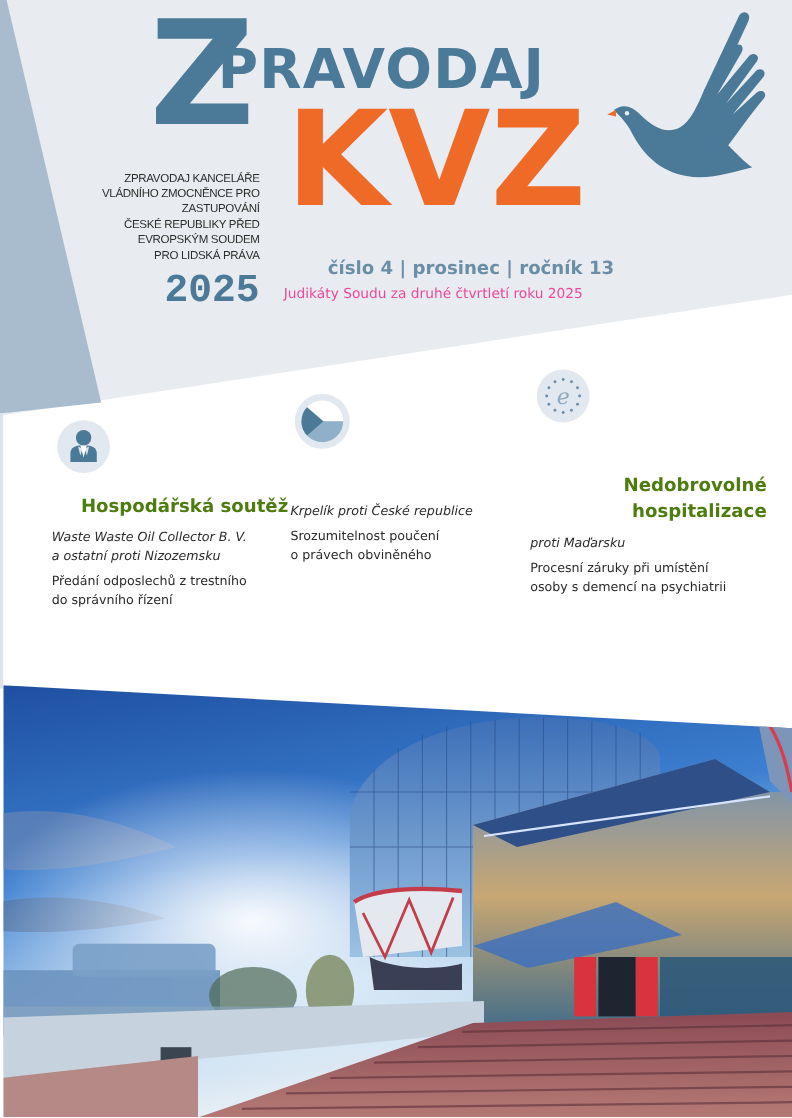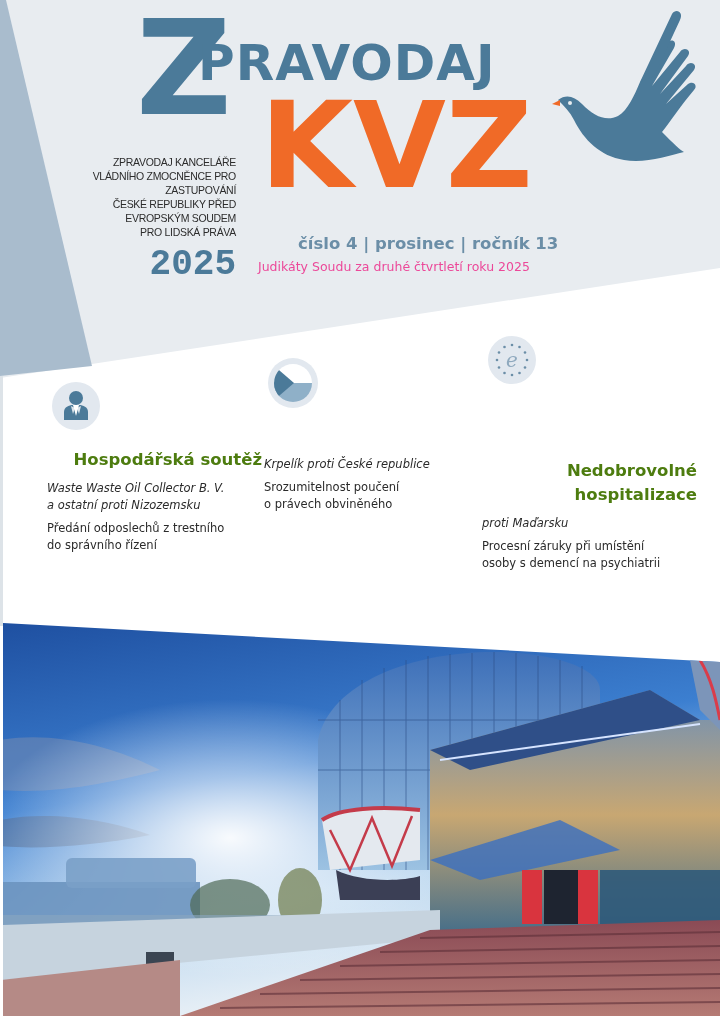--- a/index.html
+++ b/index.html
@@ -201,21 +201,21 @@
 <div class="col" style="left:264px; top:448px;">
   <div class="col-case">
     <div>Krpelík proti České republice</div>
   </div>
   <div class="col-desc">
     <div>Srozumitelnost poučení</div>
     <div>o právech obviněného</div>
   </div>
 </div>
 
-<div class="col" style="left:482px; top:459px;">
+<div class="col" style="left:482px; top:429px;">
   <div class="col-title">
     <div>Nedobrovolné</div>
     <div>hospitalizace</div>
   </div>
   <div class="col-case">
     <div>proti Maďarsku</div>
   </div>
   <div class="col-desc">
     <div>Procesní záruky při umístění</div>
     <div>osoby s demencí na psychiatrii</div>

